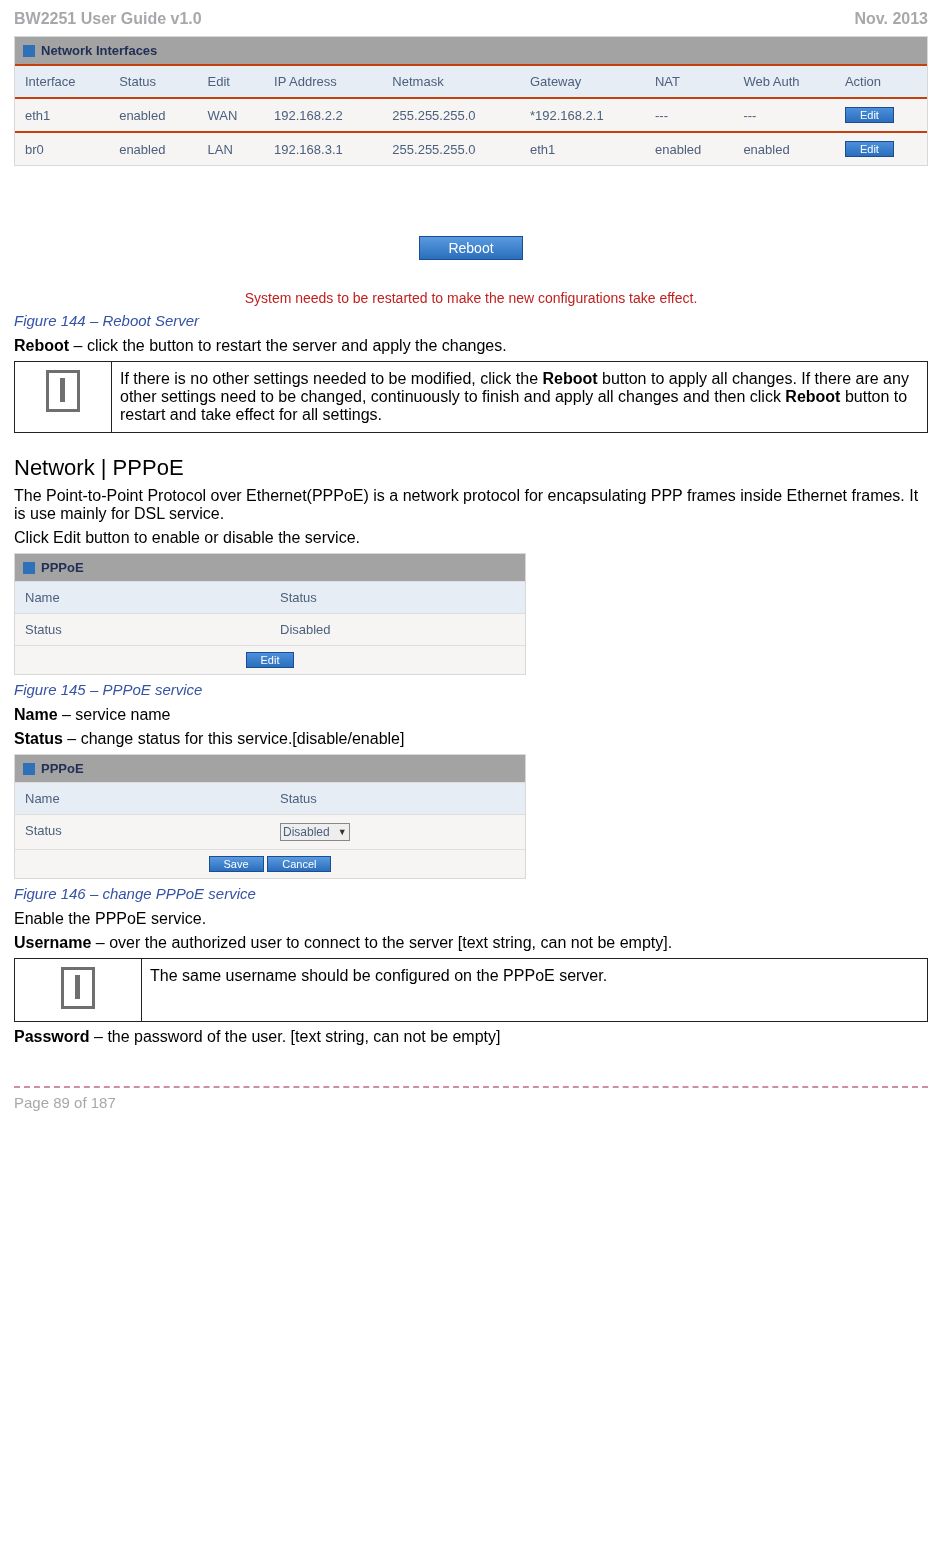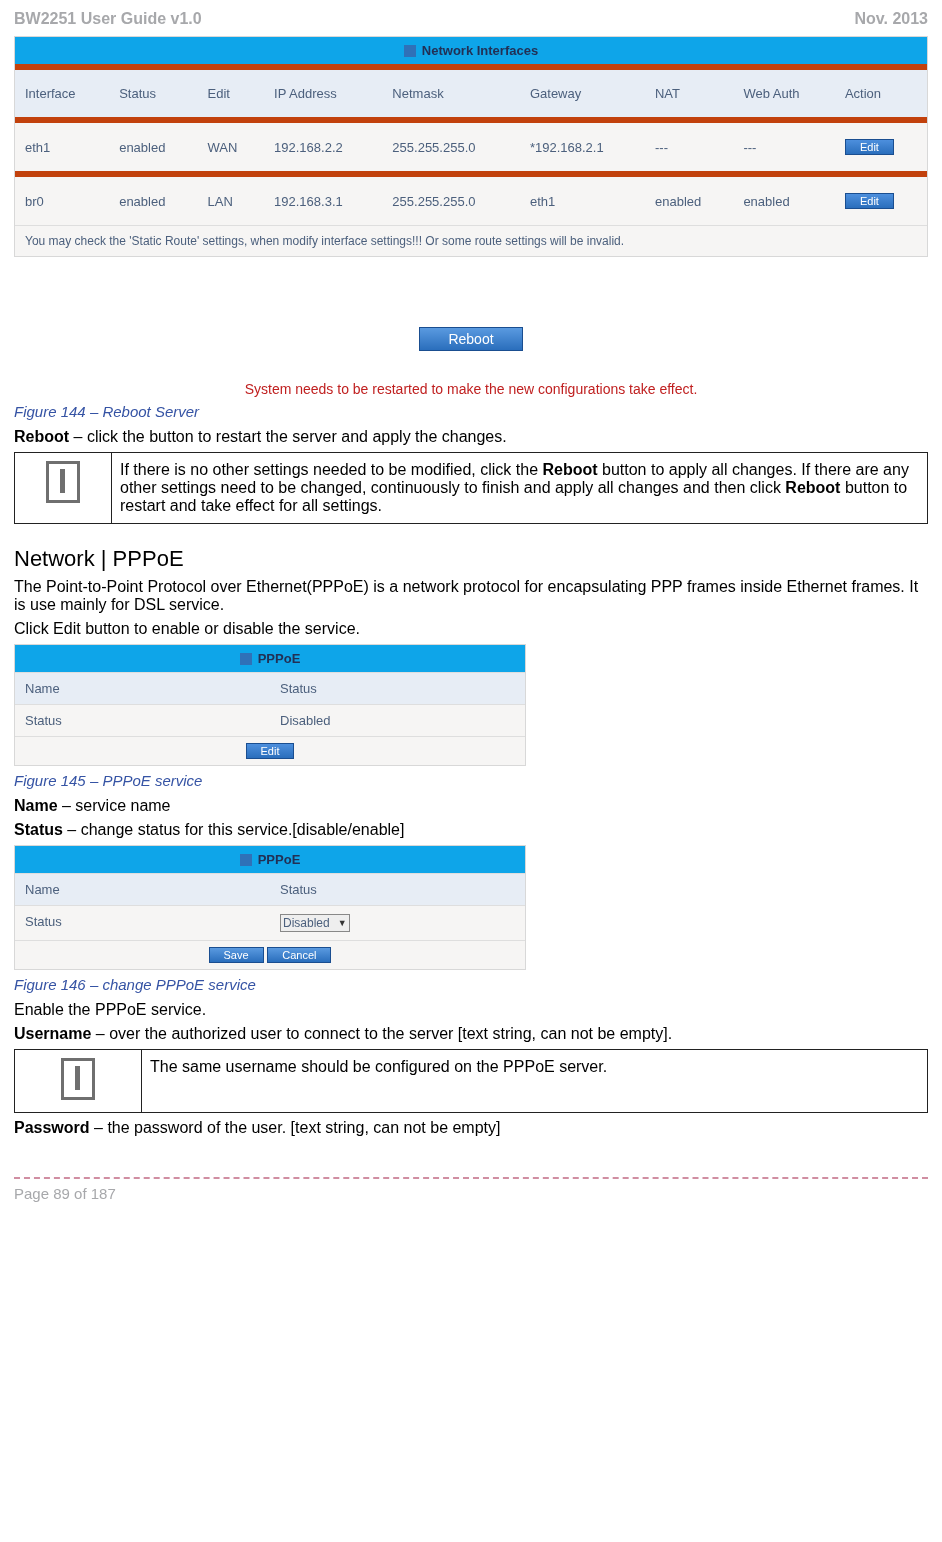--- a/index.html
+++ b/index.html
@@ -26,36 +26,35 @@
     font-size: 13px;
     color: #4c607d;
   }
   .panel-header {
     padding: 6px 8px;
     font-weight: bold;
     color: #223055;
     display: flex;
     align-items: center;
     gap: 6px;
-    background: #0ea5e9;
-    justify-content: center;
+    background: #a3a3a3;
   }
   .sq-icon {
     width: 12px;
     height: 12px;
     background: #2f71b8;
     display: inline-block;
   }
   table.nit {
     width: 100%;
     border-collapse: collapse;
   }
   table.nit th, table.nit td {
-    border-top: 6px solid #c2410c;
-    padding: 16px 10px;
+    border-top: 2px solid #c2410c;
+    padding: 8px 10px;
     text-align: left;
     font-weight: normal;
   }
   table.nit th {
     background: #e7edf5;
     color: #4c607d;
   }
   .edit-btn {
     background: linear-gradient(#4d8fdd, #2a6ebc);
     color: #fff;
@@ -226,21 +225,20 @@
         <td>LAN</td>
         <td>192.168.3.1</td>
         <td>255.255.255.0</td>
         <td>eth1</td>
         <td>enabled</td>
         <td>enabled</td>
         <td><button class="edit-btn">Edit</button></td>
       </tr>
     </tbody>
       </table>
-    <div class="panel-footnote">You may check the 'Static Route' settings, when modify interface settings!!! Or some route settings will be invalid.</div>
   </div>
 
   <div class="reboot-blk">
     <button class="reboot-btn">Reboot</button>
     <div class="reboot-warn">System needs to be restarted to make the new configurations take effect.</div>
   </div>
 
   <div class="fig-caption">Figure 144 – Reboot Server</div>
 
   <p class="body-text">

